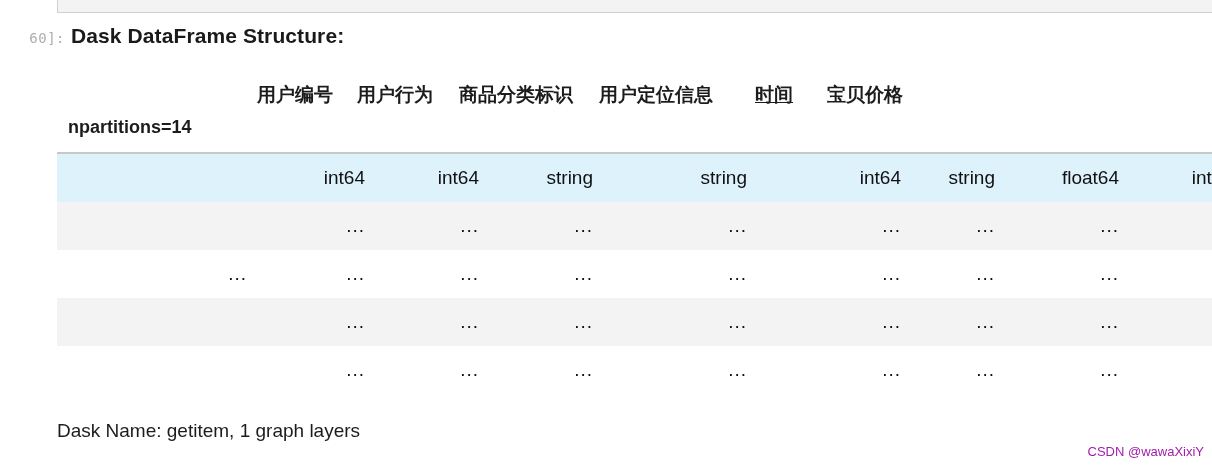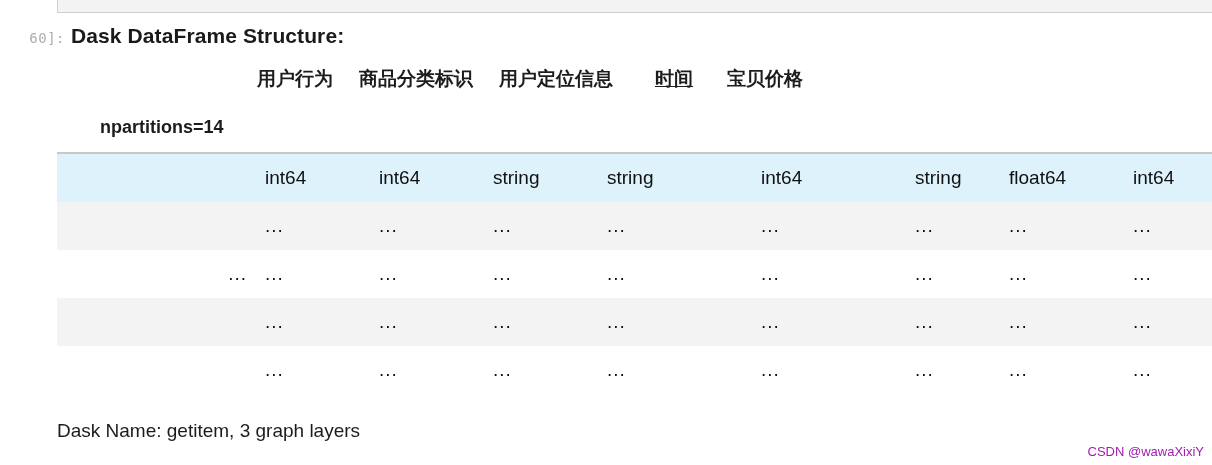--- a/index.html
+++ b/index.html
@@ -76,34 +76,34 @@
   }
 
   #npartitions-label {
     position: absolute;
     left: 68px;
     top: 117px;
     font-size: 18px;
     font-weight: bold;
     color: #1c1c1c;
     white-space: nowrap;
-    margin-left: 32px;
   }
 
   
   #dataframe-table {
     position: absolute;
     left: 57px;
     top: 152px;
     width: 1101px;
     border-collapse: collapse;
     border-top: 2px solid #c8c8c8;
     table-layout: fixed;
   }
   #dataframe-table td {
+    text-align: right;
     font-size: 19px;
     color: #111111;
     padding: 0 14px 0 0;
     height: 48px;
     vertical-align: middle;
     border: none;
   }
   #dataframe-table tr.dtype-row {
     background: #ddf2fb;
   }
@@ -145,21 +145,22 @@
 <body>
 
 <div id="input-cell-bar"></div>
 
 <div id="prompt-label">60]:</div>
 
 <div id="structure-title">Dask DataFrame Structure:</div>
 
 <div id="column-header-row">
     <div class="idx-spacer"></div>
-    <div class="col-head" style="flex: 0 0 100px;">用户行为</div>
+    <div class="col-head" style="flex: 0 0 100px;">用户编号</div>
+    <div class="col-head" style="flex: 0 0 100px; margin-top: 16px;">用户行为</div>
     <div class="col-head" style="flex: 0 0 140px;">商品分类标识</div>
     <div class="col-head" style="flex: 0 0 140px;">用户定位信息</div>
     <div class="col-head" style="flex: 0 0 80px; text-decoration: underline;">时间</div>
     <div class="col-head" style="flex: 0 0 110px;">宝贝价格</div>
   </div>
 
 <div id="npartitions-label">npartitions=14</div>
 
 <table id="dataframe-table">
   <tbody id="dataframe-table-body">
@@ -214,15 +215,15 @@
         <td class="ellipsis-cell" style="width: 100px;">...</td>
         <td class="ellipsis-cell" style="width: 140px;">...</td>
         <td class="ellipsis-cell" style="width: 140px;">...</td>
         <td class="ellipsis-cell" style="width: 80px;">...</td>
         <td class="ellipsis-cell" style="width: 110px;">...</td>
         <td class="ellipsis-cell" style="width: 100px;">...</td>
       </tr>
     </tbody>
 </table>
 
-<div id="dask-name-line">Dask Name: getitem, 3 graph layers</div>
+<div id="dask-name-line">Dask Name: getitem, 1 graph layers</div>
 
 <div id="csdn-watermark">CSDN @wawaXixiY</div>
 
 </body></html>

